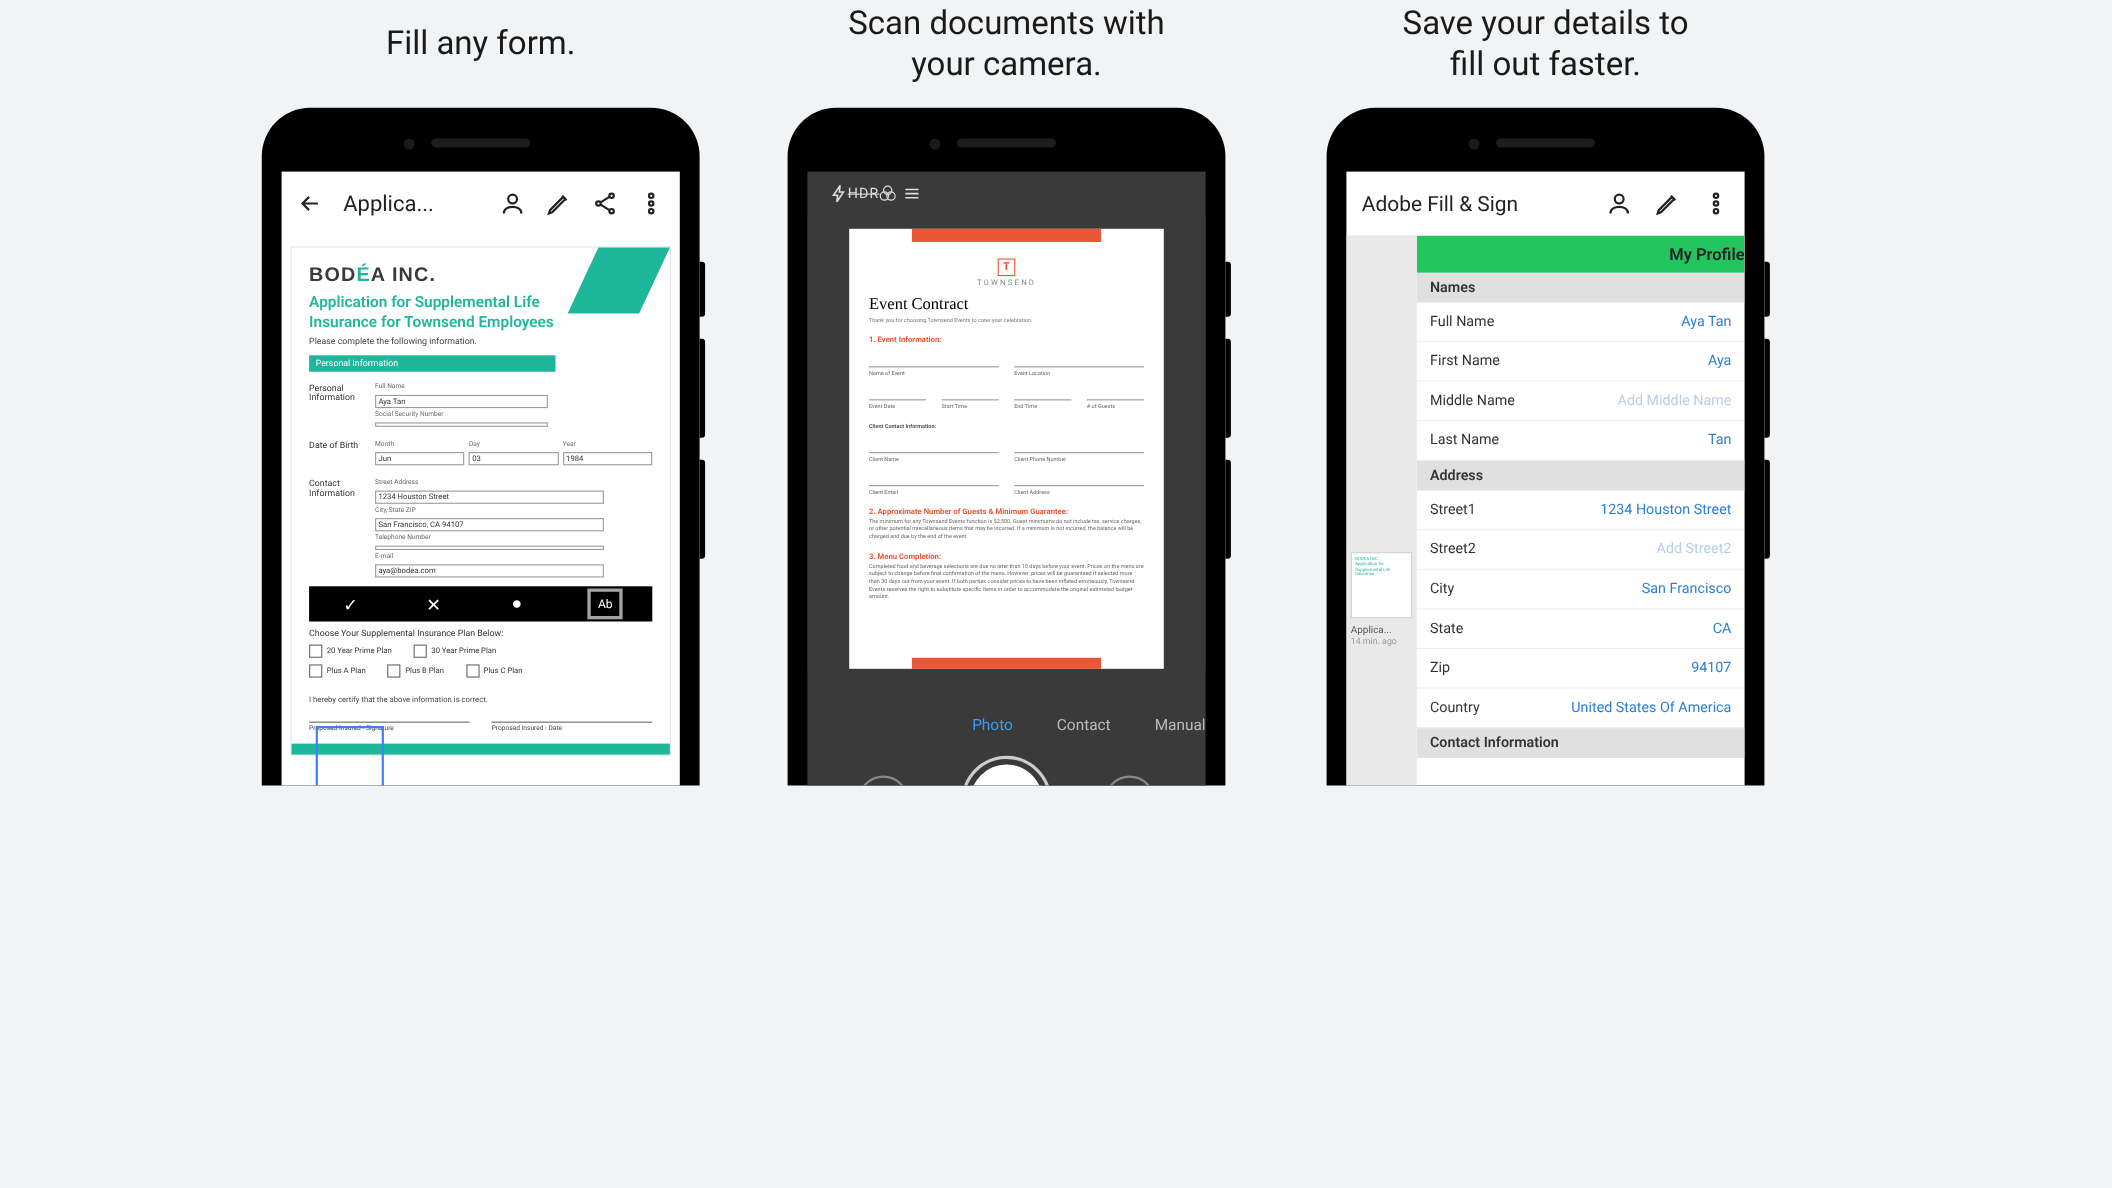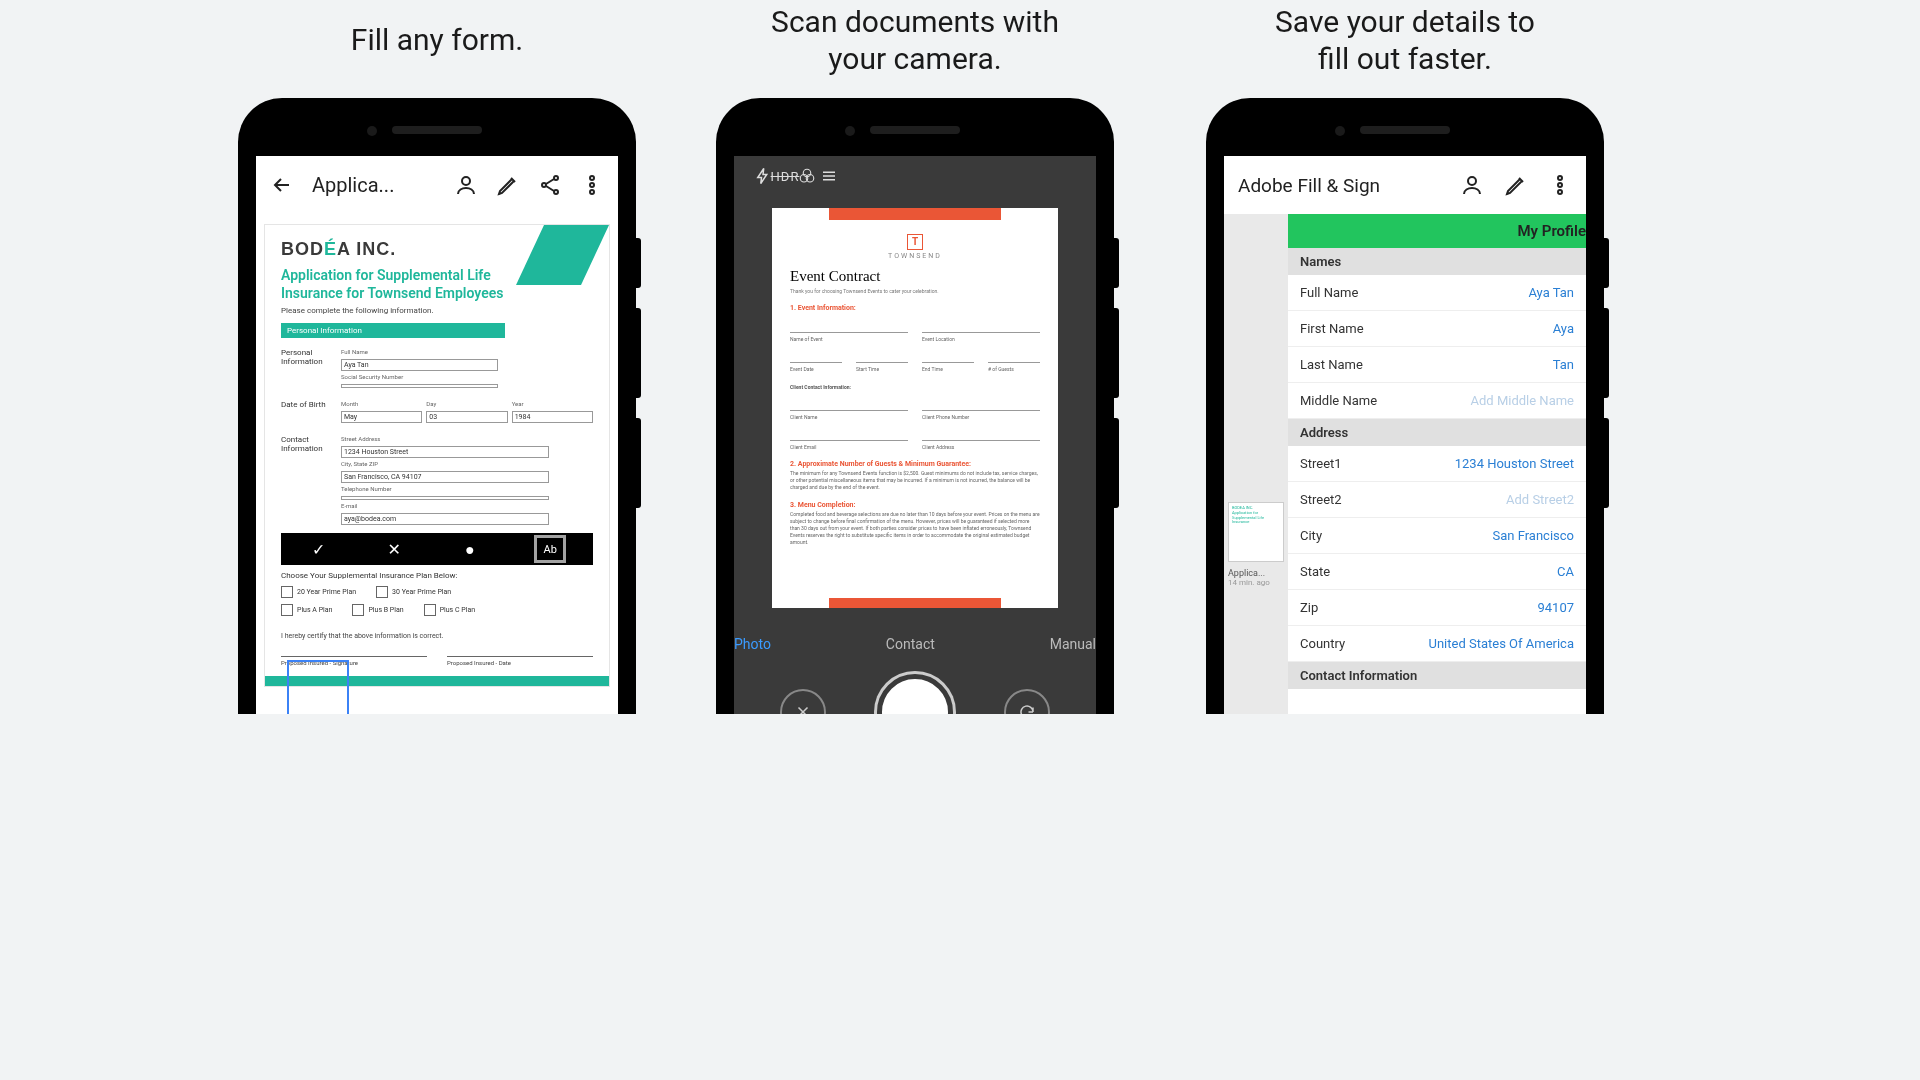--- a/index.html
+++ b/index.html
@@ -65,21 +65,21 @@
 .scan-doc .body{padding:0 18px}
 .scan-doc .h1{font-size:15px;font-family:Georgia,serif;margin-top:8px}
 .scan-doc .tiny{font-size:5px;color:#777;margin-top:3px}
 .scan-doc .sec{color:#ea5636;font-size:7px;font-weight:bold;margin-top:10px}
 .scan-doc .fields{display:flex;gap:14px;margin-top:12px}
 .scan-doc .fld{flex:1}
 .scan-doc .fld-line{border-bottom:1px solid #999;height:8px}
 .scan-doc .fld-lab{font-size:5px;color:#666;margin-top:3px}
 .scan-doc .para{font-size:5px;color:#666;line-height:1.4;margin-top:2px}
 .scan-doc .redbot{position:absolute;bottom:0;left:20%;right:20%;height:10px;background:#ea5636}
-.cam-modes{display:flex;justify-content:space-between;gap:28px;margin-top:28px;font-size:14px}
+.cam-modes{display:flex;justify-content:flex-end;gap:40px;margin-top:44px;font-size:14px}
 .cam-modes .m{color:#bbb}
 .cam-modes .m.active{color:#3b9bff}
 .cam-controls{display:flex;justify-content:space-around;align-items:center;margin-top:22px;padding:0 20px}
 .round-btn{width:42px;height:42px;border:2px solid #888;border-radius:50%;display:flex;align-items:center;justify-content:center;color:#ccc}
 .shutter{width:66px;height:66px;border-radius:50%;background:#fff;border:5px solid #3a3a3a;box-shadow:0 0 0 3px #ccc}
 
 .p3-toolbar{height:58px;display:flex;align-items:center;padding:0 14px;gap:20px}
 .p3-title{font-size:19px;color:#222;flex:1}
 .p3-body{display:flex;height:calc(100% - 58px)}
 .p3-side{width:64px;background:#e9e9e9;padding:8px 4px;box-sizing:border-box}
@@ -161,21 +161,21 @@
               <div class="uline-sub">Social Security Number</div>
               <div class="uline" style="width:60%"></div>
             </div>
           </div>
           <div class="form-row">
             <div class="lab">Date of Birth</div>
             <div class="fields">
               <div class="inline-fields">
                 <div>
                         <div class="uline-sub">Month</div>
-                        <div class="uline">May</div>
+                        <div class="uline">Jun</div>
                       </div>
                 <div>
                         <div class="uline-sub">Day</div>
                         <div class="uline">03</div>
                       </div>
                 <div>
                         <div class="uline-sub">Year</div>
                         <div class="uline">1984</div>
                       </div>
               </div>
@@ -409,26 +409,26 @@
           <div class="p3-sec">Names</div>
           <div class="p3-row">
                   <span class="k">Full Name</span>
                   <span class="v">Aya Tan</span>
                 </div>
           <div class="p3-row">
                   <span class="k">First Name</span>
                   <span class="v">Aya</span>
                 </div>
           <div class="p3-row">
+                  <span class="k">Middle Name</span>
+                  <span class="v placeholder">Add Middle Name</span>
+                </div>
+          <div class="p3-row">
                   <span class="k">Last Name</span>
                   <span class="v">Tan</span>
-                </div>
-          <div class="p3-row">
-                  <span class="k">Middle Name</span>
-                  <span class="v placeholder">Add Middle Name</span>
                 </div>
           <div class="p3-sec">Address</div>
           <div class="p3-row">
                   <span class="k">Street1</span>
                   <span class="v">1234 Houston Street</span>
                 </div>
           <div class="p3-row">
                   <span class="k">Street2</span>
                   <span class="v placeholder">Add Street2</span>
                 </div>

